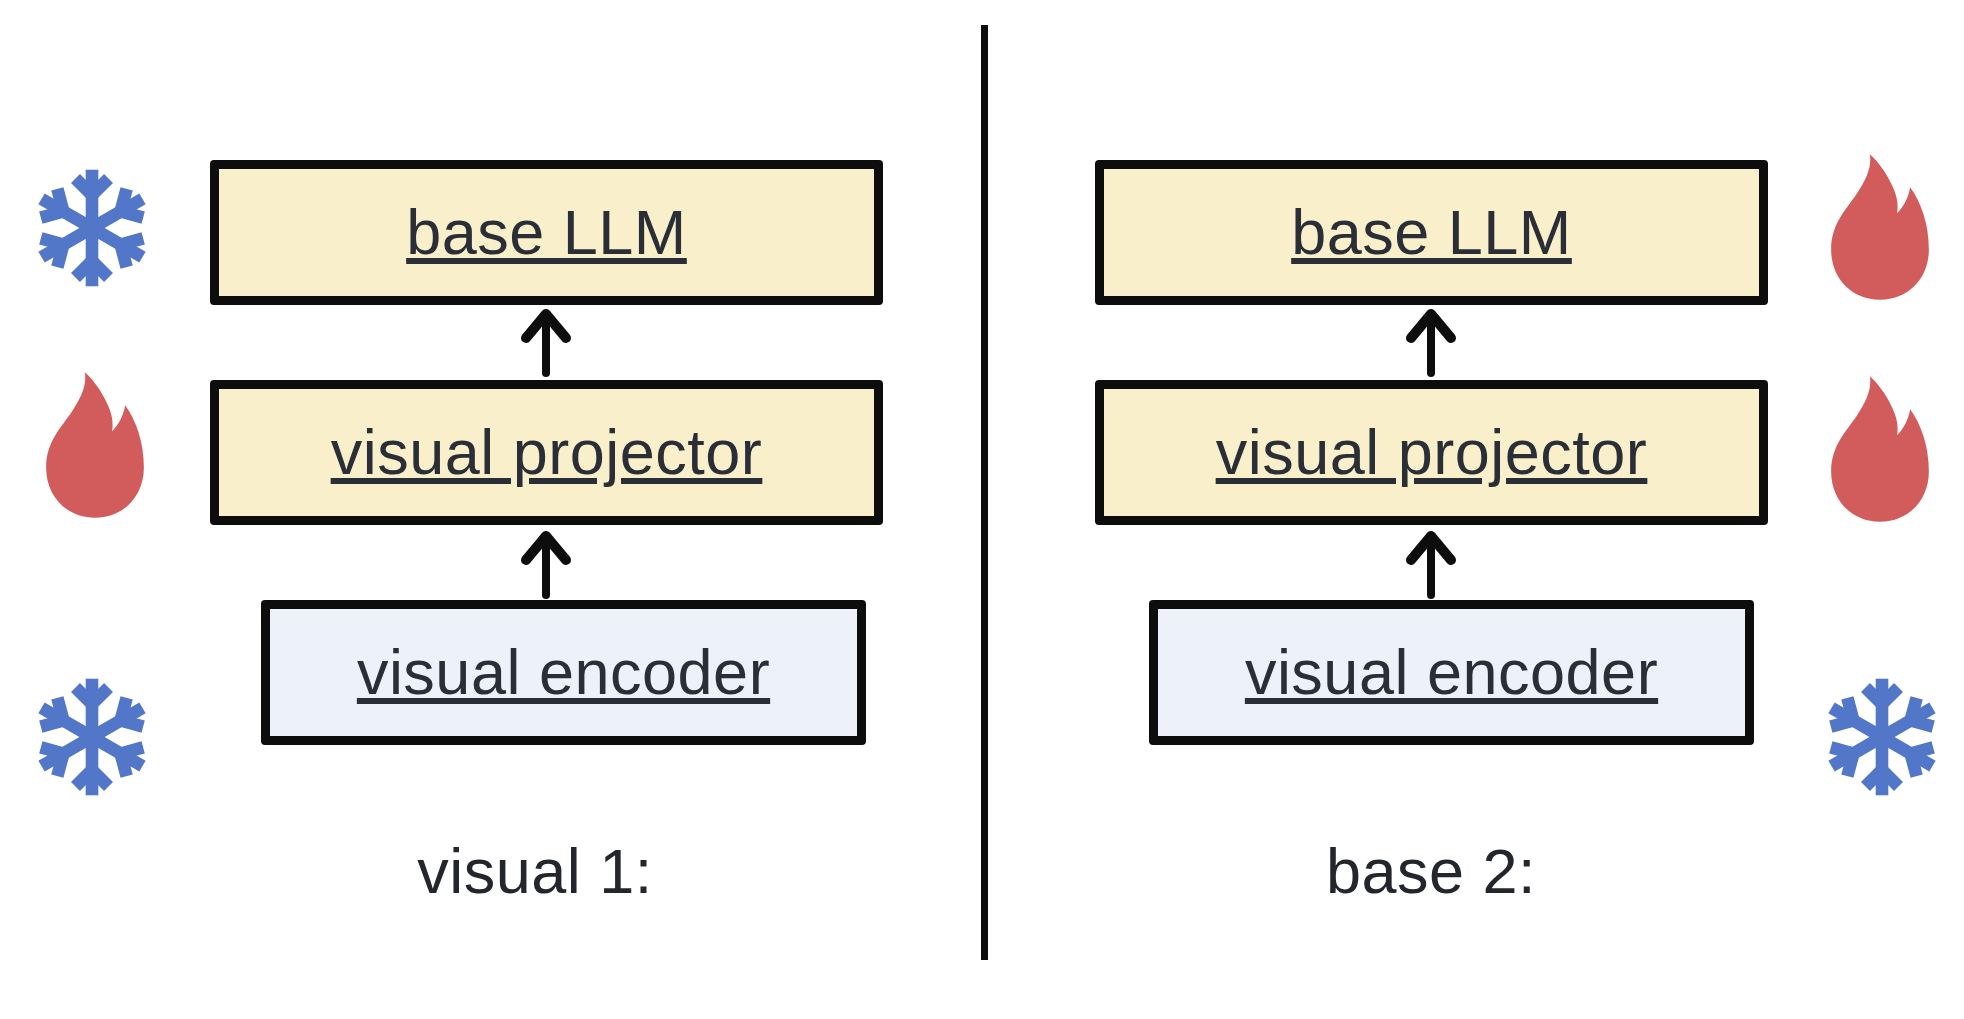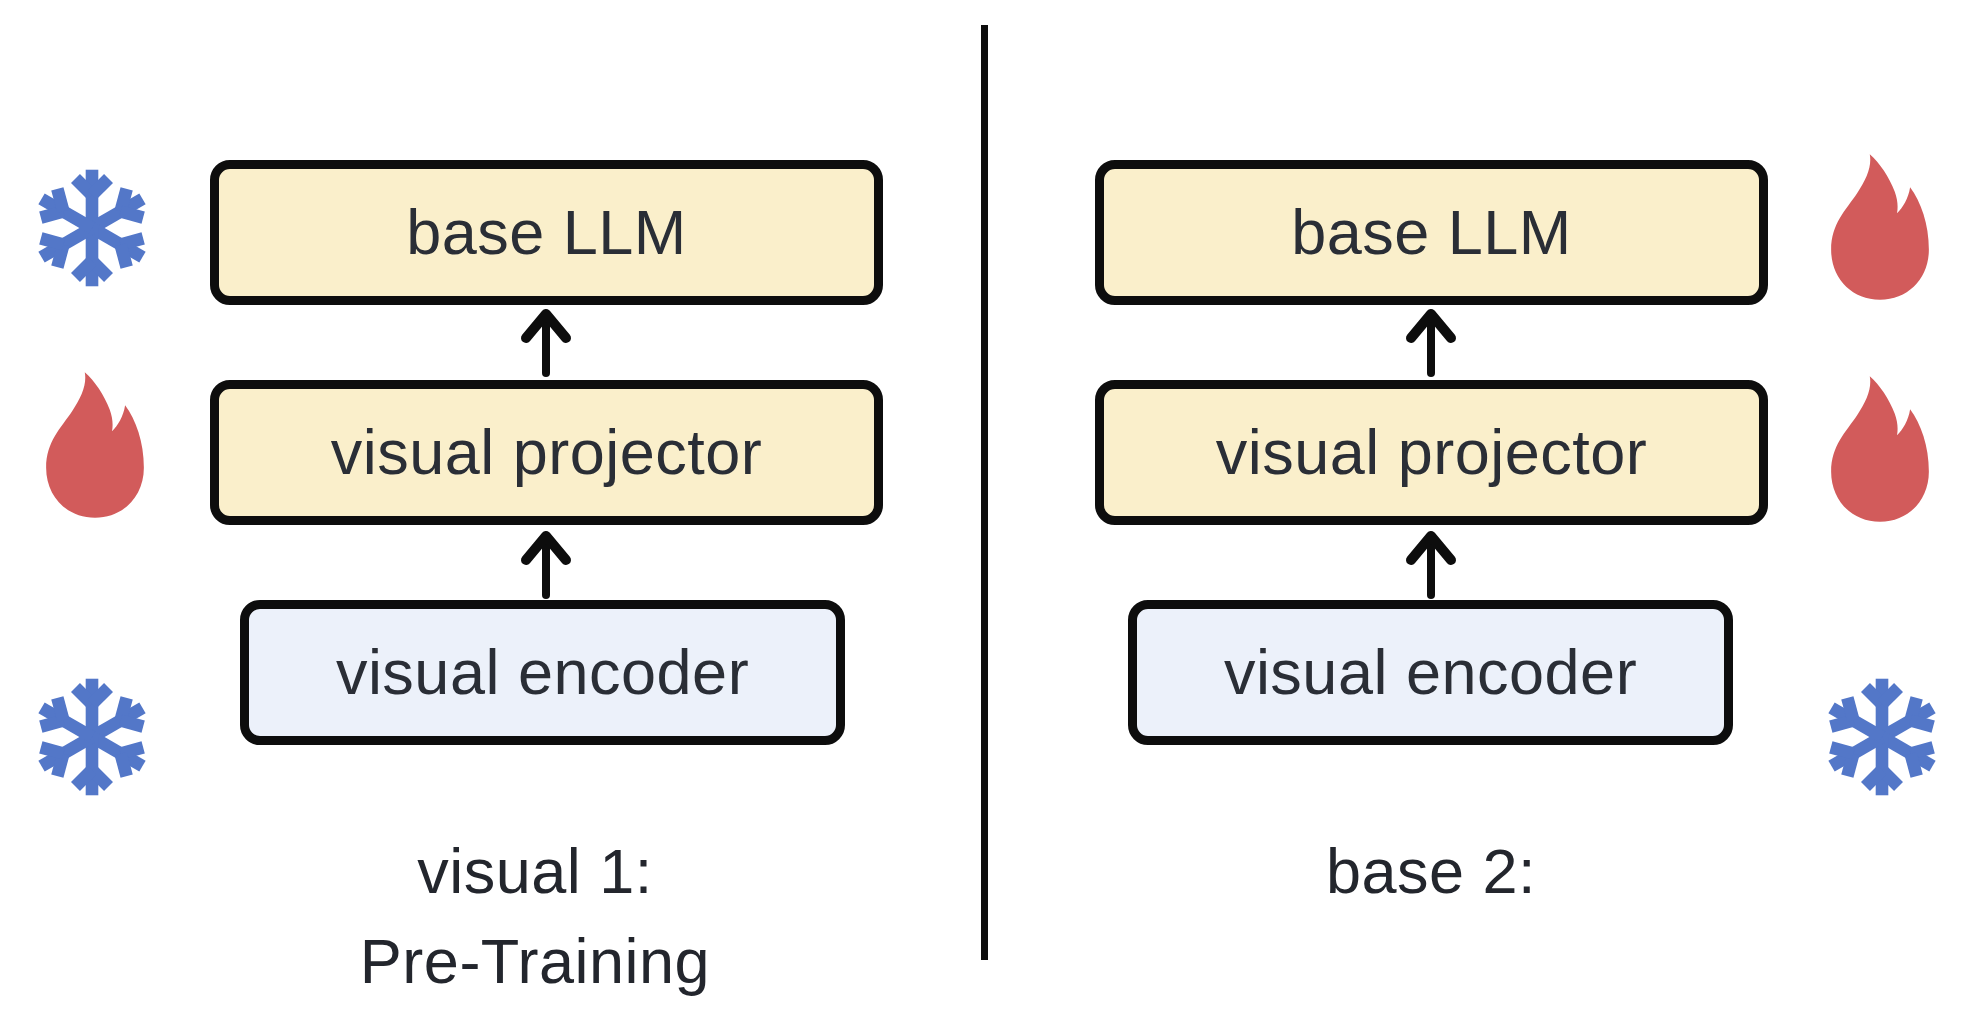--- a/index.html
+++ b/index.html
@@ -11,29 +11,30 @@
     overflow:hidden;
   }
   .divider{
     position:absolute;
     background:var(--line_black,#0d0d0d);
   }
   .node{
     position:absolute;
     box-sizing:border-box;
     border:9px solid var(--border_black,#0d0d0d);
-    border-radius:20px;
+    border-radius:4px;
     display:flex;align-items:center;justify-content:center;
     font-size:63px;
     color:var(--label_text,#2a2e36);
     line-height:1;
     letter-spacing:0.5px;
+    text-decoration:underline;
   }
   .node-yellow{background:var(--box_yellow,#faefcb);}
-  .node-blue{background:var(--box_blue,#ecf1fa);}
+  .node-blue{background:var(--box_blue,#ecf1fa);margin-left:21px;}
   .icon{position:absolute;display:block;}
   .icon-snow{color:var(--frozen_blue,#5377c8);}
   .icon-fire{color:var(--fire_red,#d25b5b);}
   .icon-arrow{color:var(--line_black,#0d0d0d);}
   .caption{
     position:absolute;
     width:800px;
     text-align:center;
     font-size:63px;
     line-height:90px;
@@ -100,21 +101,20 @@
   <svg class="icon icon-arrow" style="left:516px;top:527px;" width="60" height="72">
       <use href="#sym-arrow"></use>
     </svg>
 
   <div class="node node-blue" style="left:240px;top:600px;width:605px;height:145px;">
     <span>visual encoder</span>
   </div>
 
   <div class="caption" style="left:135px;top:826px;">
     <div>visual 1:</div>
-    <div>Pre-Training</div>
   </div>
 
   <div class="node node-yellow" style="left:1095px;top:160px;width:673px;height:145px;">
     <span>base LLM</span>
   </div>
 
   <svg class="icon icon-arrow" style="left:1401px;top:305px;" width="60" height="72">
       <use href="#sym-arrow"></use>
     </svg>
 

